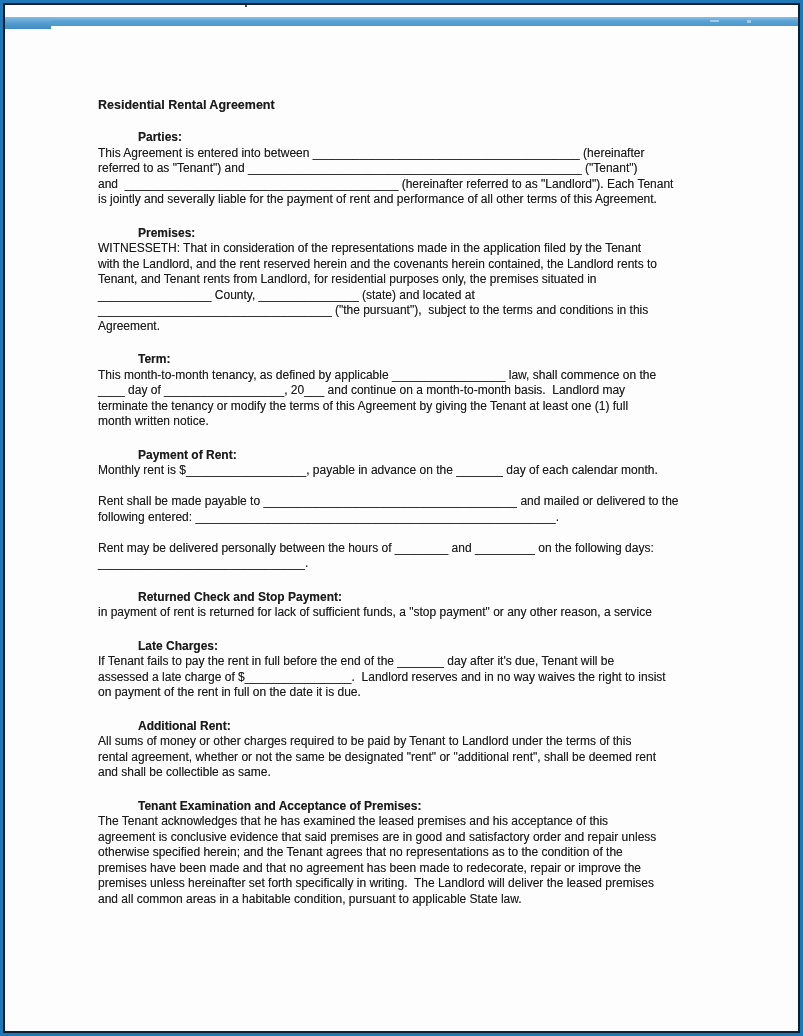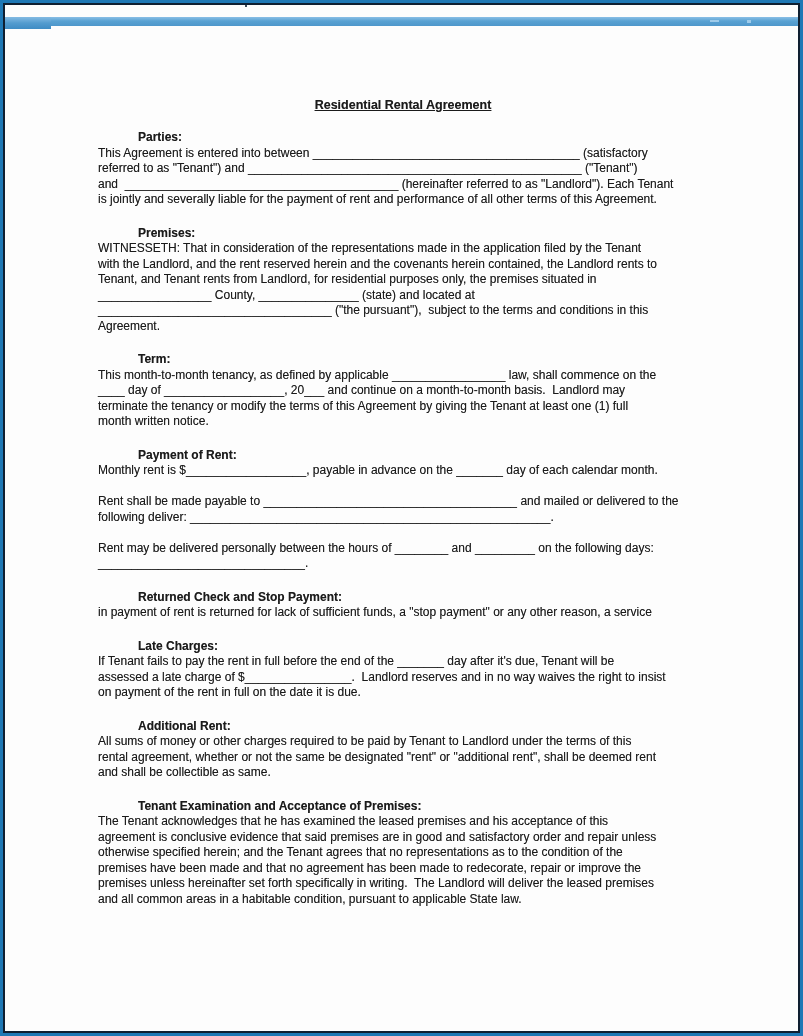--- a/index.html
+++ b/index.html
@@ -23,22 +23,22 @@
   .mark1{left:705px;top:15px;width:9px;height:2px;}
   .mark2{left:742px;top:15px;width:4px;height:3px;}
   .dot{position:absolute;left:240px;top:0px;width:2px;height:2px;background:#3a4a58;}
   .doc{
     position:absolute;top:93px;left:93px;width:610px;
     color:#1b1b1b;
     font-size:12px;line-height:15.5px;
     text-shadow:0 0 .5px rgba(45,45,45,.55);
   }
   .title{
-    font-size:12.5px;font-weight:bold;text-align:center;
-    margin:0 0 17px 0;line-height:15px;text-decoration:underline;
+    font-size:12.5px;font-weight:bold;
+    margin:0 0 17px 0;line-height:15px;
   }
   .sec{margin:0 0 18px 0;}
   .h{font-weight:bold;white-space:pre;margin-left:40px;}
   .ln{white-space:pre;}
 </style>
 </head>
 <body>
 
 <div class="frame">
   <div class="frame-dark"></div>
@@ -46,21 +46,21 @@
     <div class="topbar"></div>
     <div class="topbar-tab"></div>
     <div class="mark mark1"></div>
     <div class="mark mark2"></div>
     <div class="dot"></div>
     <div class="doc">
       <h1 class="title">Residential Rental Agreement</h1>
       <div id="sections">
           <section class="sec">
             <div class="h">Parties:</div>
-            <div class="ln">This Agreement is entered into between ________________________________________ (satisfactory</div>
+            <div class="ln">This Agreement is entered into between ________________________________________ (hereinafter</div>
             <div class="ln">referred to as "Tenant") and __________________________________________________ ("Tenant")</div>
             <div class="ln">and  _________________________________________ (hereinafter referred to as "Landlord"). Each Tenant</div>
             <div class="ln">is jointly and severally liable for the payment of rent and performance of all other terms of this Agreement.</div>
           </section>
           <section class="sec">
             <div class="h">Premises:</div>
             <div class="ln">WITNESSETH: That in consideration of the representations made in the application filed by the Tenant</div>
             <div class="ln">with the Landlord, and the rent reserved herein and the covenants herein contained, the Landlord rents to</div>
             <div class="ln">Tenant, and Tenant rents from Landlord, for residential purposes only, the premises situated in</div>
             <div class="ln">_________________ County, _______________ (state) and located at</div>
@@ -72,21 +72,21 @@
             <div class="ln">This month-to-month tenancy, as defined by applicable _________________ law, shall commence on the</div>
             <div class="ln">____ day of __________________, 20___ and continue on a month-to-month basis.  Landlord may</div>
             <div class="ln">terminate the tenancy or modify the terms of this Agreement by giving the Tenant at least one (1) full</div>
             <div class="ln">month written notice.</div>
           </section>
           <section class="sec">
             <div class="h">Payment of Rent:</div>
             <div class="ln">Monthly rent is $__________________, payable in advance on the _______ day of each calendar month.</div>
             <div class="ln">&nbsp;</div>
             <div class="ln">Rent shall be made payable to ______________________________________ and mailed or delivered to the</div>
-            <div class="ln">following deliver: ______________________________________________________.</div>
+            <div class="ln">following entered: ______________________________________________________.</div>
             <div class="ln">&nbsp;</div>
             <div class="ln">Rent may be delivered personally between the hours of ________ and _________ on the following days:</div>
             <div class="ln">_______________________________.</div>
           </section>
           <section class="sec">
             <div class="h">Returned Check and Stop Payment:</div>
             <div class="ln">in payment of rent is returned for lack of sufficient funds, a "stop payment" or any other reason, a service</div>
           </section>
           <section class="sec">
             <div class="h">Late Charges:</div>

